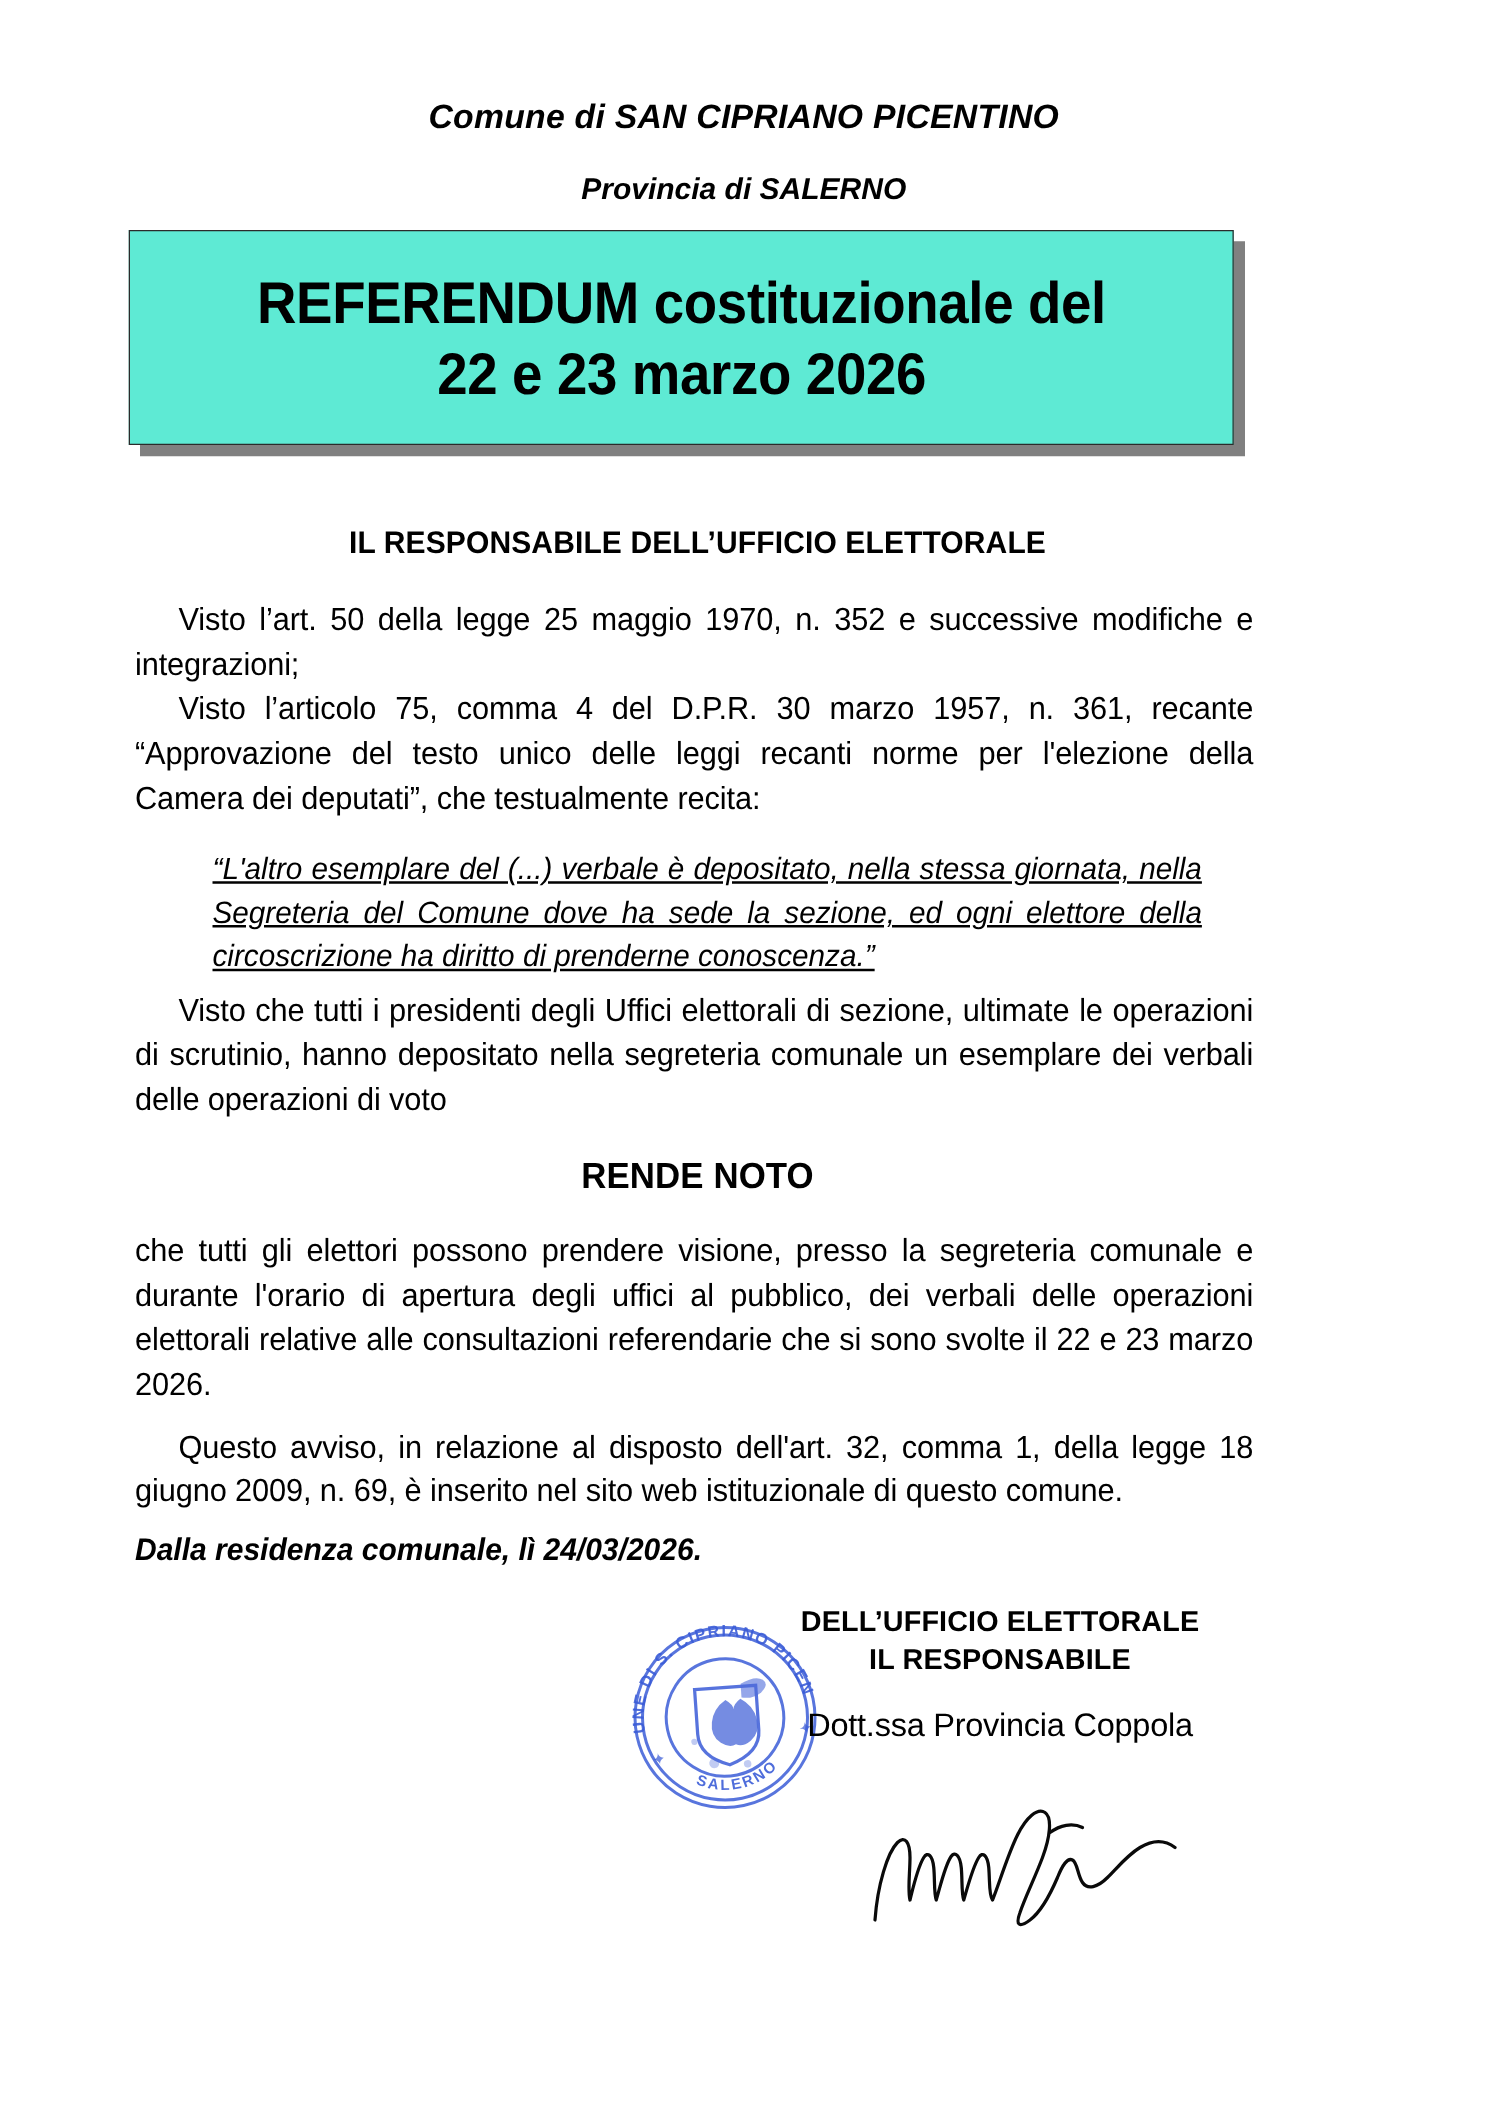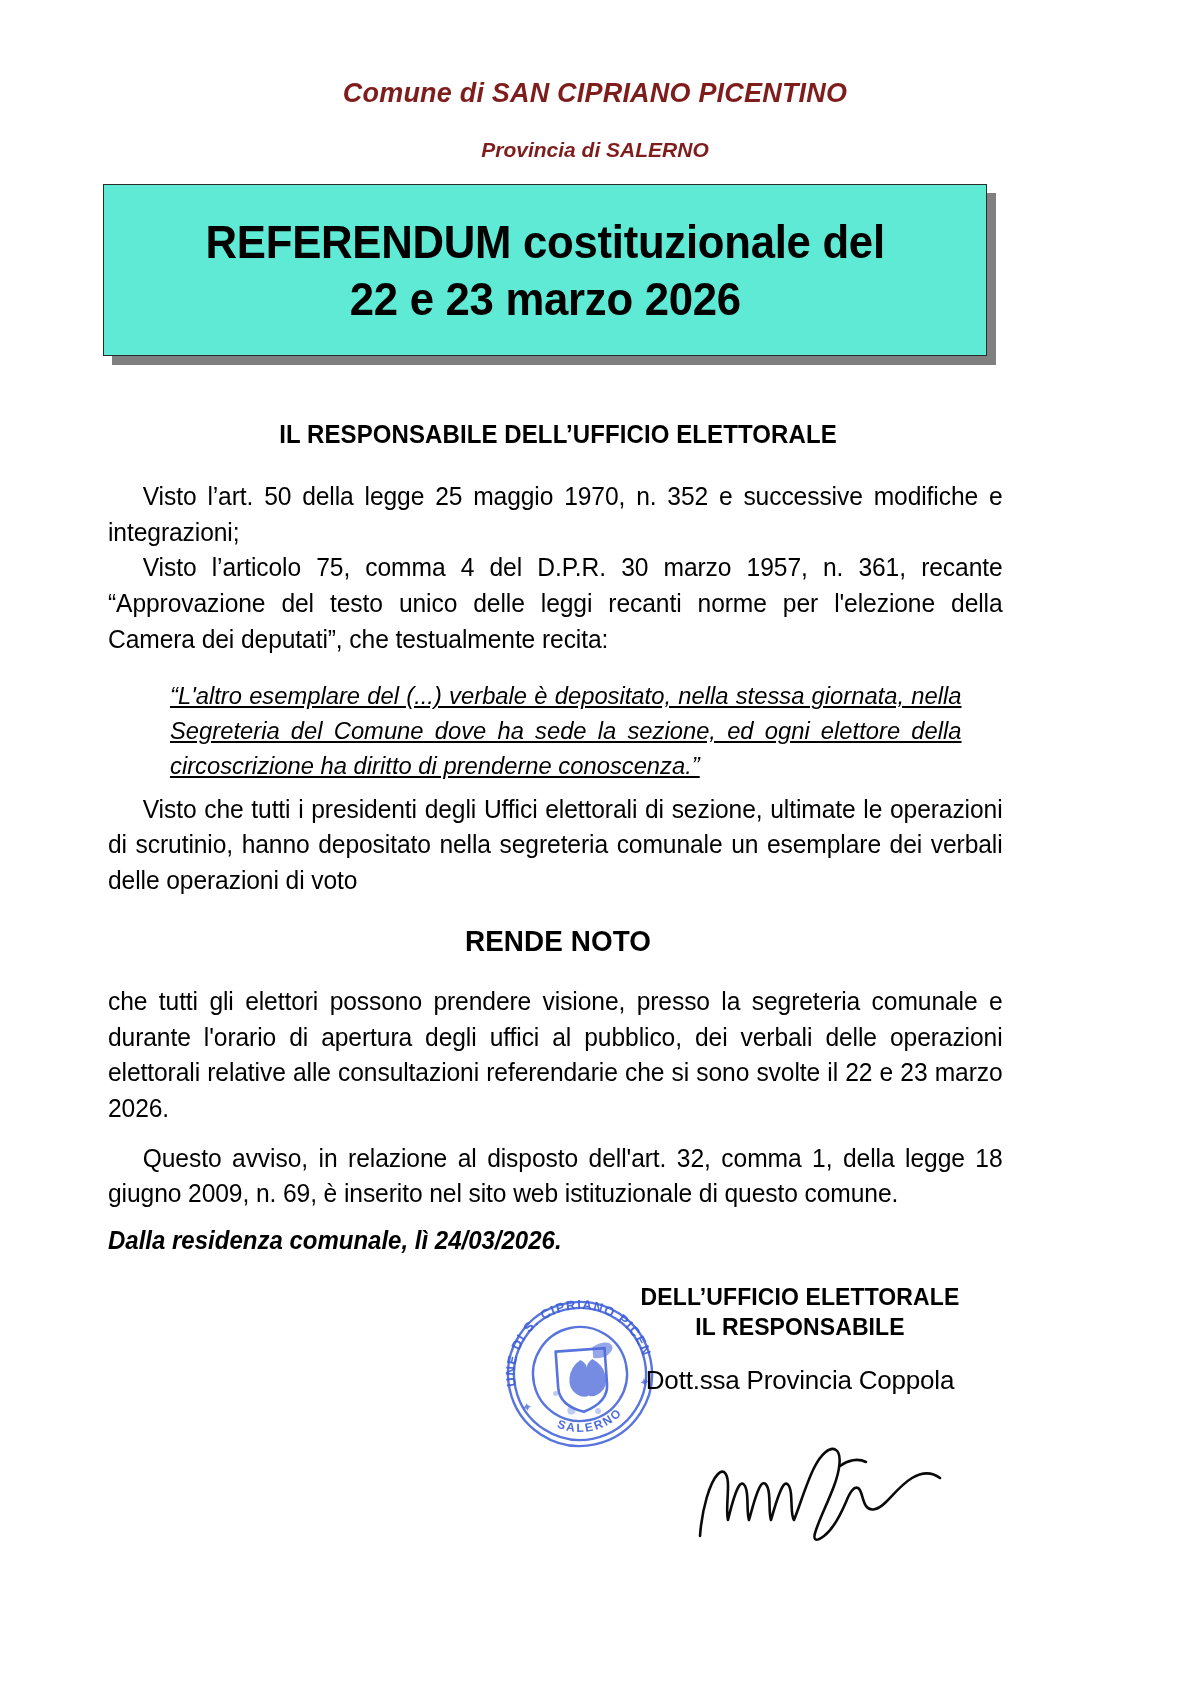--- a/index.html
+++ b/index.html
@@ -22,34 +22,34 @@
     width: 1190px;
     height: 1683px;
   }
 
   
   .header-line {
     text-align: center;
     font-style: italic;
     font-weight: 700;
     font-family: "Liberation Sans", sans-serif;
-    color: #7f1d1d;
+    color: #000000;
   }
   #comune-line {
     position: absolute;
     top: 78px;
     left: 0; right: 0;
     font-size: 27px;
     letter-spacing: 0.2px;
   }
   #provincia-line {
     position: absolute;
     top: 138px;
     left: 0; right: 0;
-    font-size: 21px;
+    font-size: 24px;
   }
 
   
   #title-box-wrap {
     position: absolute;
     top: 184px;
     left: 103px;
     width: 884px;
     height: 172px;
   }

